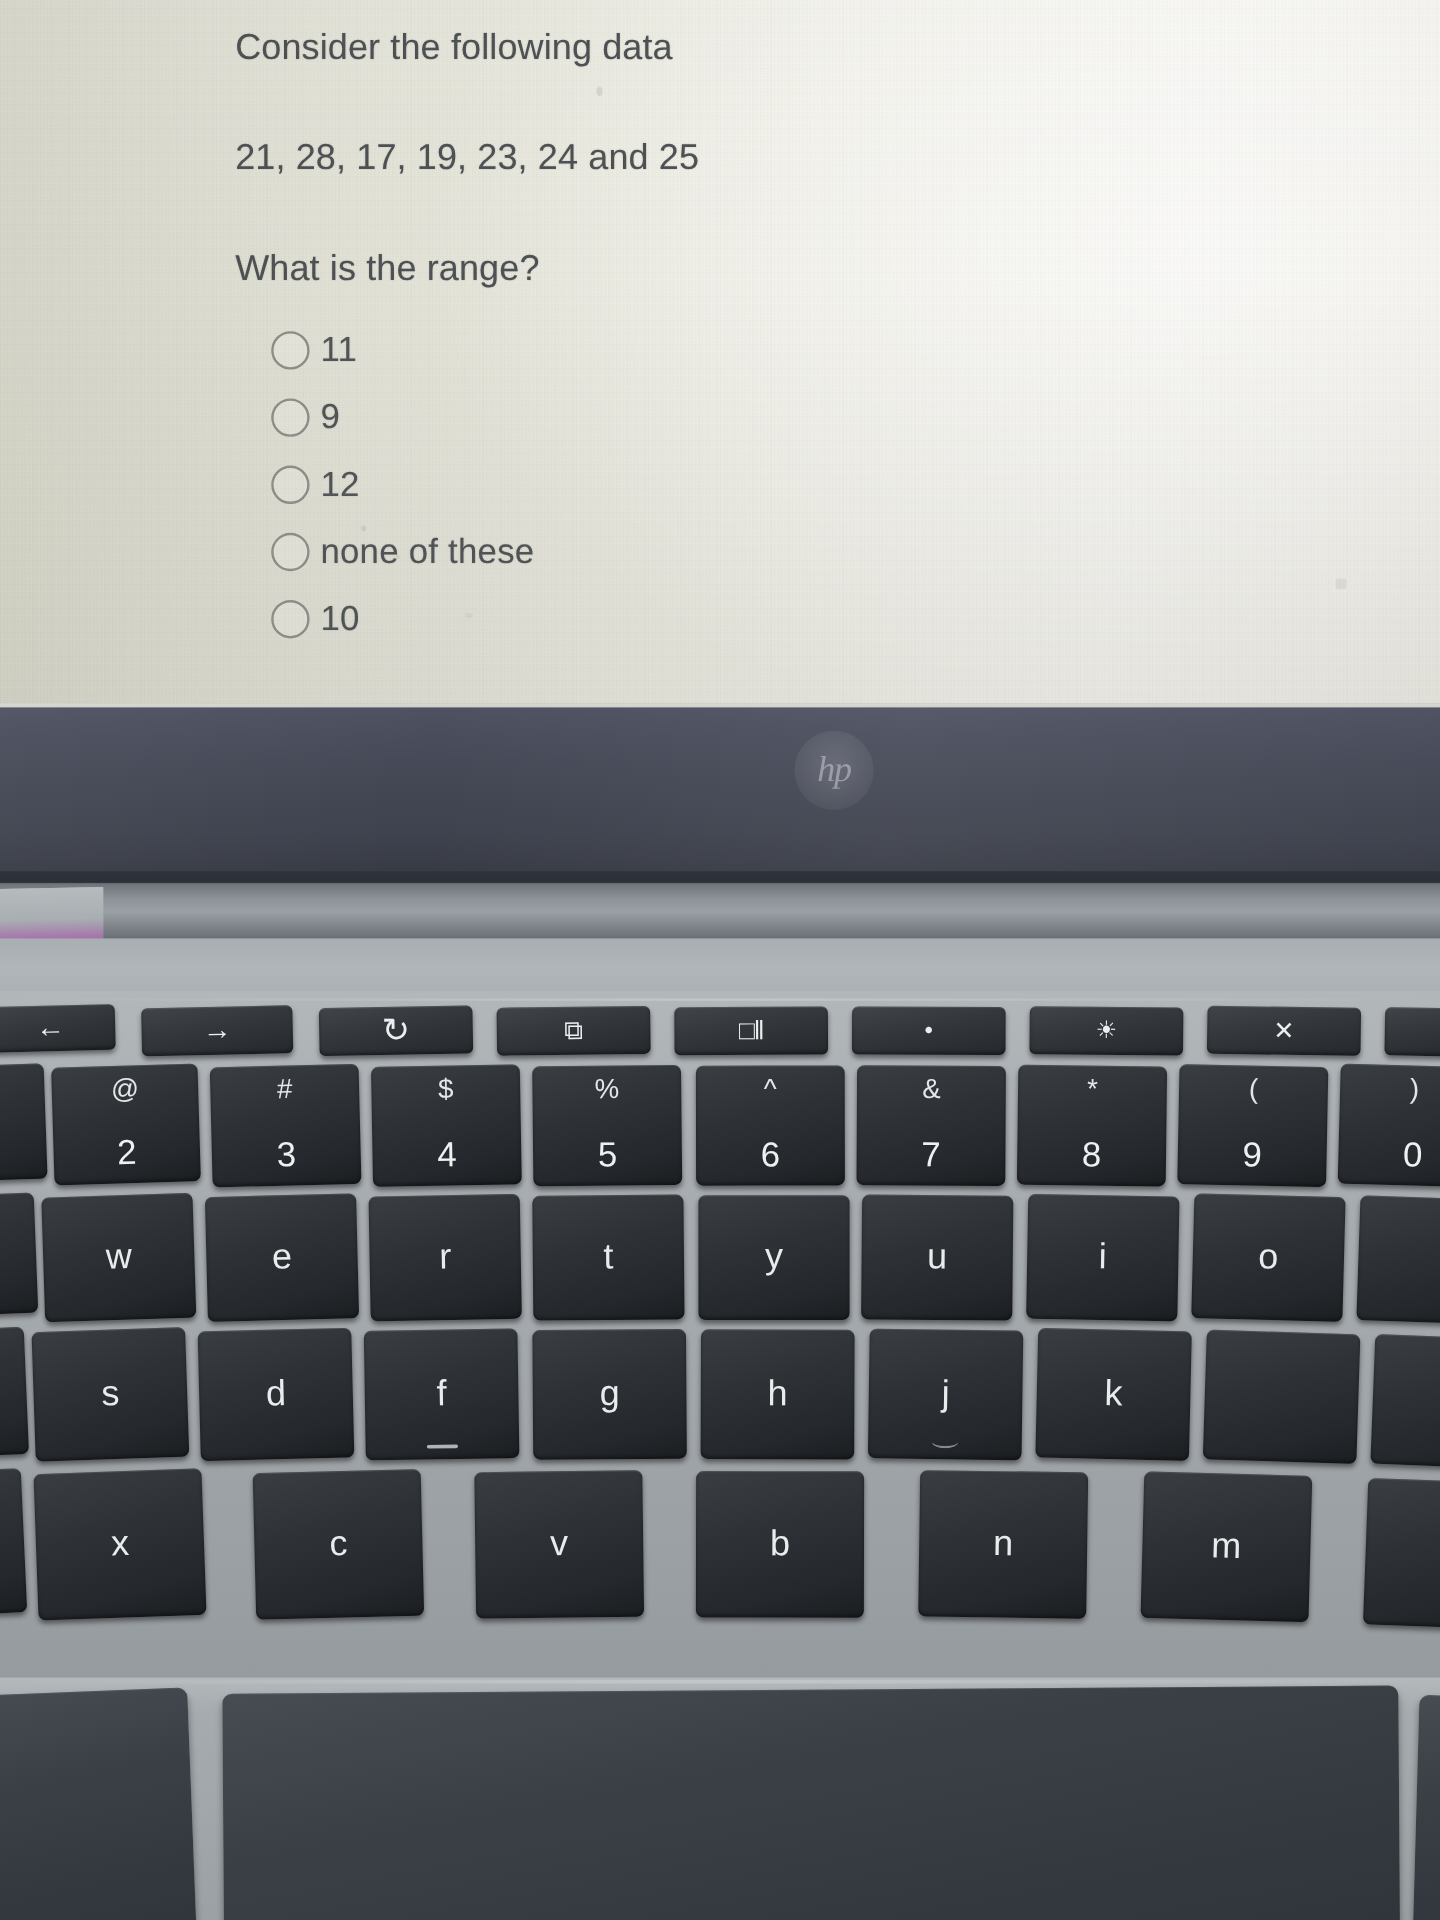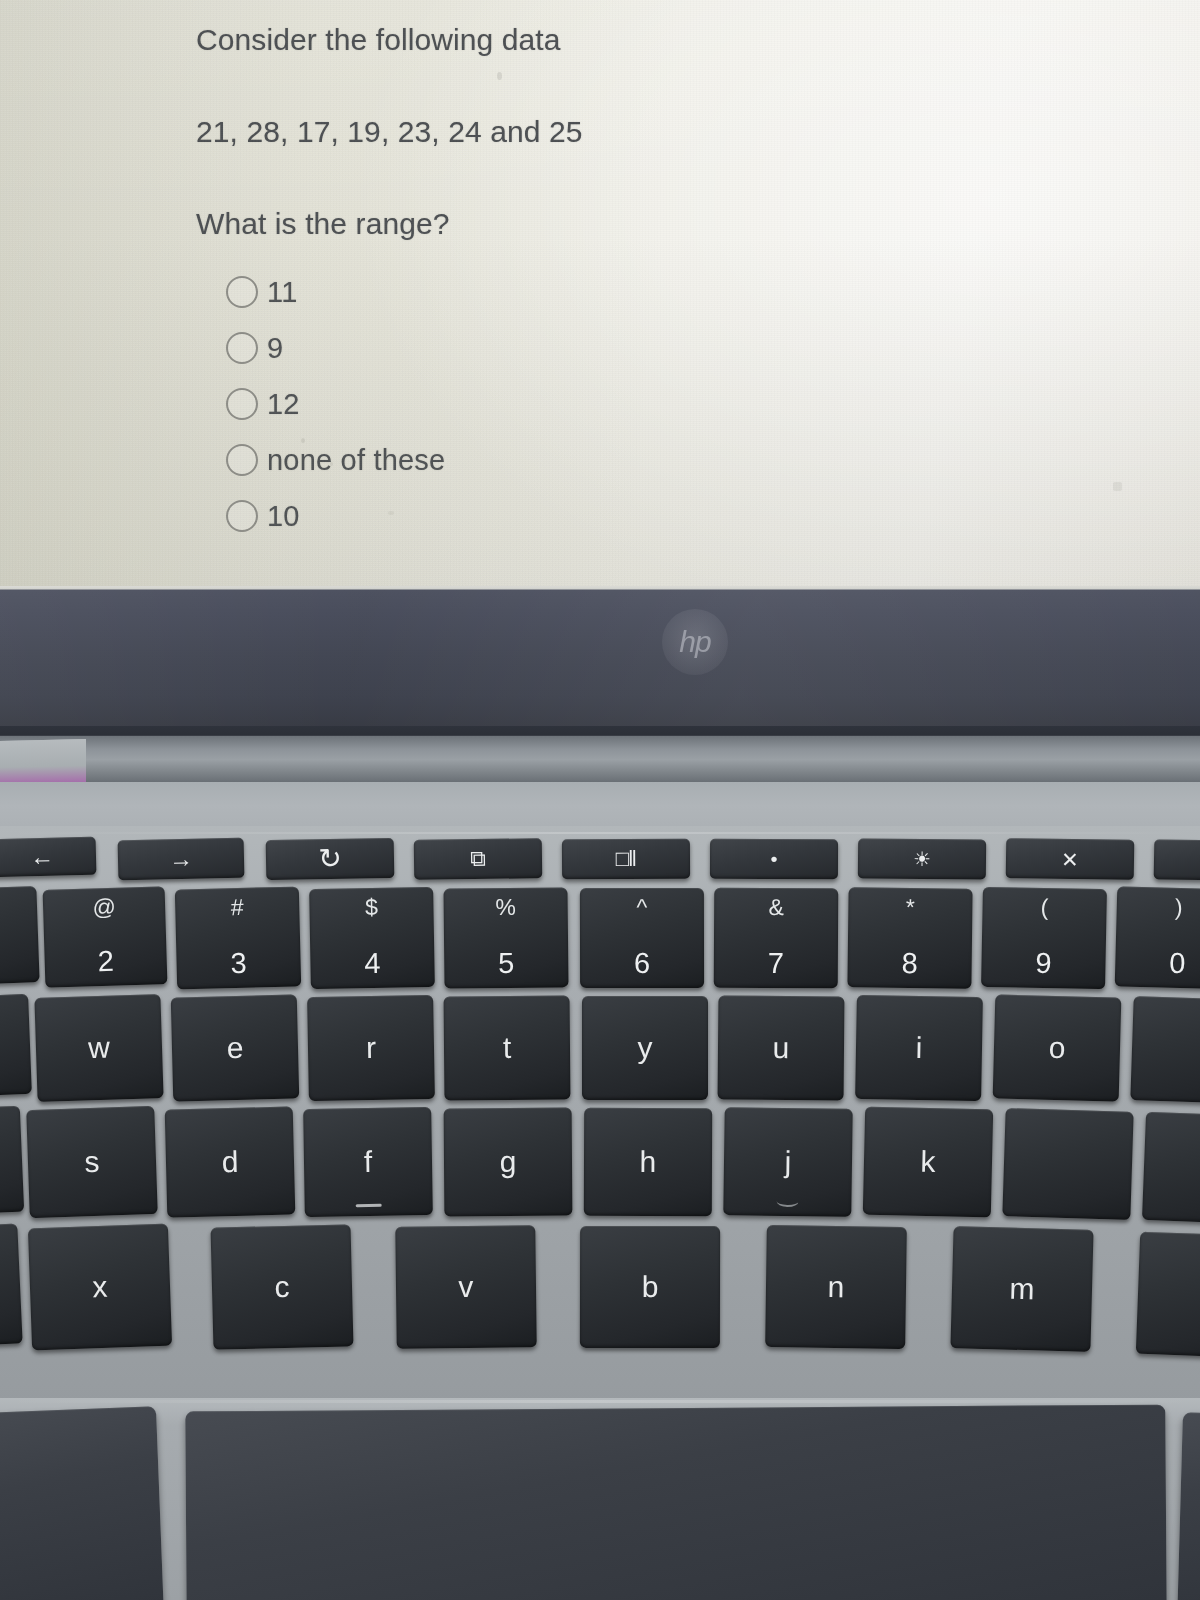--- a/index.html
+++ b/index.html
@@ -111,21 +111,21 @@
     left: 662px;
     top: 23px;
     width: 66px;
     height: 66px;
     border-radius: 50%;
     background: radial-gradient(circle at 50% 45%, rgba(170,172,180,0.30) 0%, rgba(140,142,152,0.18) 62%, rgba(120,122,132,0.04) 100%);
     display: flex;
     align-items: center;
     justify-content: center;
     color: rgba(200,202,210,0.55);
-    font-family: Liberation Sans, sans-serif;
+    font-family: Liberation Serif, serif;
     font-style: italic;
     font-size: 30px;
     letter-spacing: -1px;
   }
 
   
   #hinge {
     position: absolute;
     left: 0; top: 726px;
     width: 1200px;

